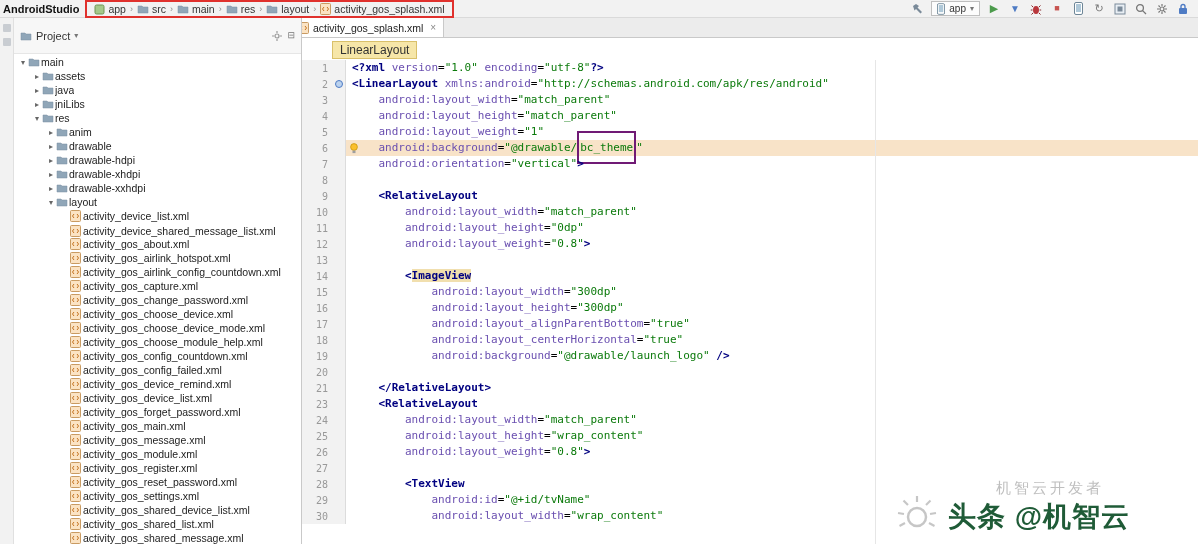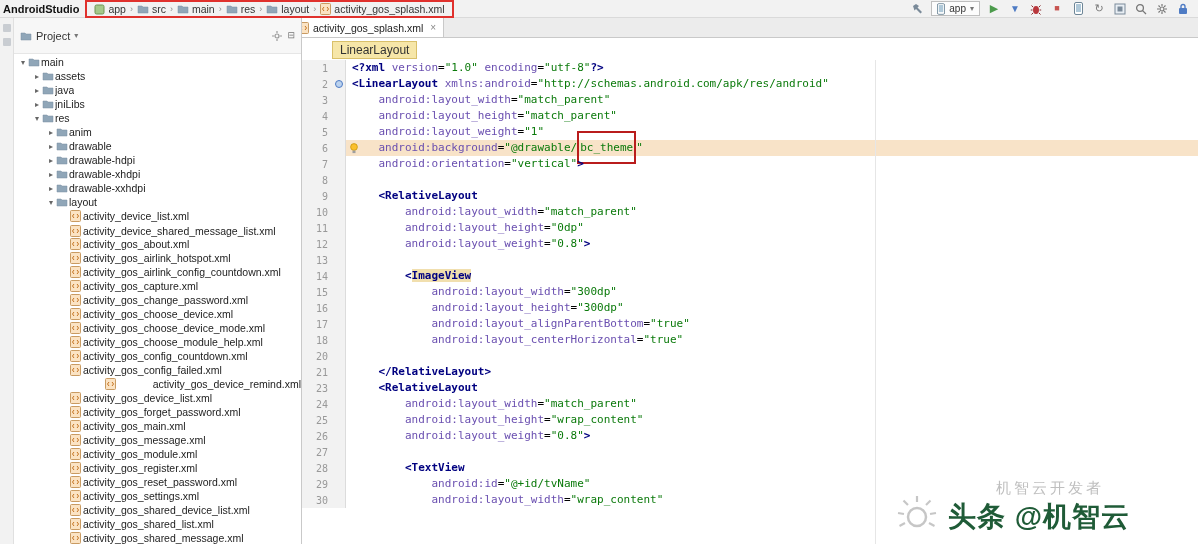--- a/index.html
+++ b/index.html
@@ -59,21 +59,21 @@
   .gdot { width:8px; height:8px; border-radius:50%; background:#BBD2EE; border:1.5px solid #4E7BC4; }
   .cc { flex:1; position:relative; padding-left:6px; white-space:pre; font-family:"DejaVu Sans Mono", monospace;
         font-size:11px; line-height:16px; }
   .cc.hl { background:#F8E3C8; }
   .bulb { position:absolute; left:3px; top:3px; }
   .tk-p { color:#000; }
   .tk-t { color:#000080; font-weight:bold; }
   .tk-thl { color:#000080; font-weight:bold; background:#F1DFAE; }
   .tk-a { color:#6A4FB0; }
   .tk-s { color:#0B7A0B; }
-  .tk-sbox { color:#0B7A0B; border:2px solid #b91c1c; padding:8px 1px; }
+  .tk-sbox { color:#0B7A0B; border:2px solid #701a75; padding:8px 1px; }
 
   
   .wm { position:absolute; right:68px; bottom:6px; display:flex; align-items:center; z-index:50; opacity:0.95; }
   .wm-logo { margin-right:8px; margin-top:16px; }
   .wm-texts { display:flex; flex-direction:column; }
   .wm-small { font-size:15px; color:#BCBCBC; letter-spacing:3px; margin-left:48px; }
   .wm-big { font-size:28px; font-weight:bold; color:#14532d; letter-spacing:1px; }
 </style>
 </head>
 <body>
@@ -415,21 +415,21 @@
       <div class="tree-row" style="padding-left: 46px;">
         <span class="chev"></span>
         <span class="ticon">
           <svg width="11" height="12" viewBox="0 0 11 12">
             <rect x="0.5" y="0.5" width="10" height="11" rx="1" fill="#FBE3C3" stroke="#C99B62"></rect>
             <path d="M4 4 L2.5 6 L4 8 M7 4 L8.5 6 L7 8" stroke="#C4721F" fill="none" stroke-width="1"></path>
           </svg>
         </span>
         <span class="tlabel">activity_gos_config_failed.xml</span>
       </div>
-      <div class="tree-row" style="padding-left: 46px; justify-content: space-between;">
+      <div class="tree-row" style="padding-left: 46px;">
         <span class="chev"></span>
         <span class="ticon">
           <svg width="11" height="12" viewBox="0 0 11 12">
             <rect x="0.5" y="0.5" width="10" height="11" rx="1" fill="#FBE3C3" stroke="#C99B62"></rect>
             <path d="M4 4 L2.5 6 L4 8 M7 4 L8.5 6 L7 8" stroke="#C4721F" fill="none" stroke-width="1"></path>
           </svg>
         </span>
         <span class="tlabel">activity_gos_device_remind.xml</span>
       </div>
       <div class="tree-row" style="padding-left: 46px;">
@@ -685,20 +685,27 @@
           <span class="slot"></span>
         </div>
         <div class="cc"><span>            </span><span class="tk-a">android:layout_alignParentBottom</span><span class="tk-p">=</span><span class="tk-s">"true"</span></div>
       </div>
       <div class="cl">
         <div class="gut">
           <span class="ln">18</span>
           <span class="slot"></span>
         </div>
         <div class="cc"><span>            </span><span class="tk-a">android:layout_centerHorizontal</span><span class="tk-p">=</span><span class="tk-s">"true"</span></div>
+      </div>
+      <div class="cl">
+        <div class="gut">
+          <span class="ln">19</span>
+          <span class="slot"></span>
+        </div>
+        <div class="cc"><span>            </span><span class="tk-a">android:background</span><span class="tk-p">=</span><span class="tk-s">"@drawable/launch_logo"</span><span class="tk-t"> /&gt;</span></div>
       </div>
       <div class="cl">
         <div class="gut">
           <span class="ln">20</span>
           <span class="slot"></span>
         </div>
         <div class="cc"><span></span></div>
       </div>
       <div class="cl">
         <div class="gut">

